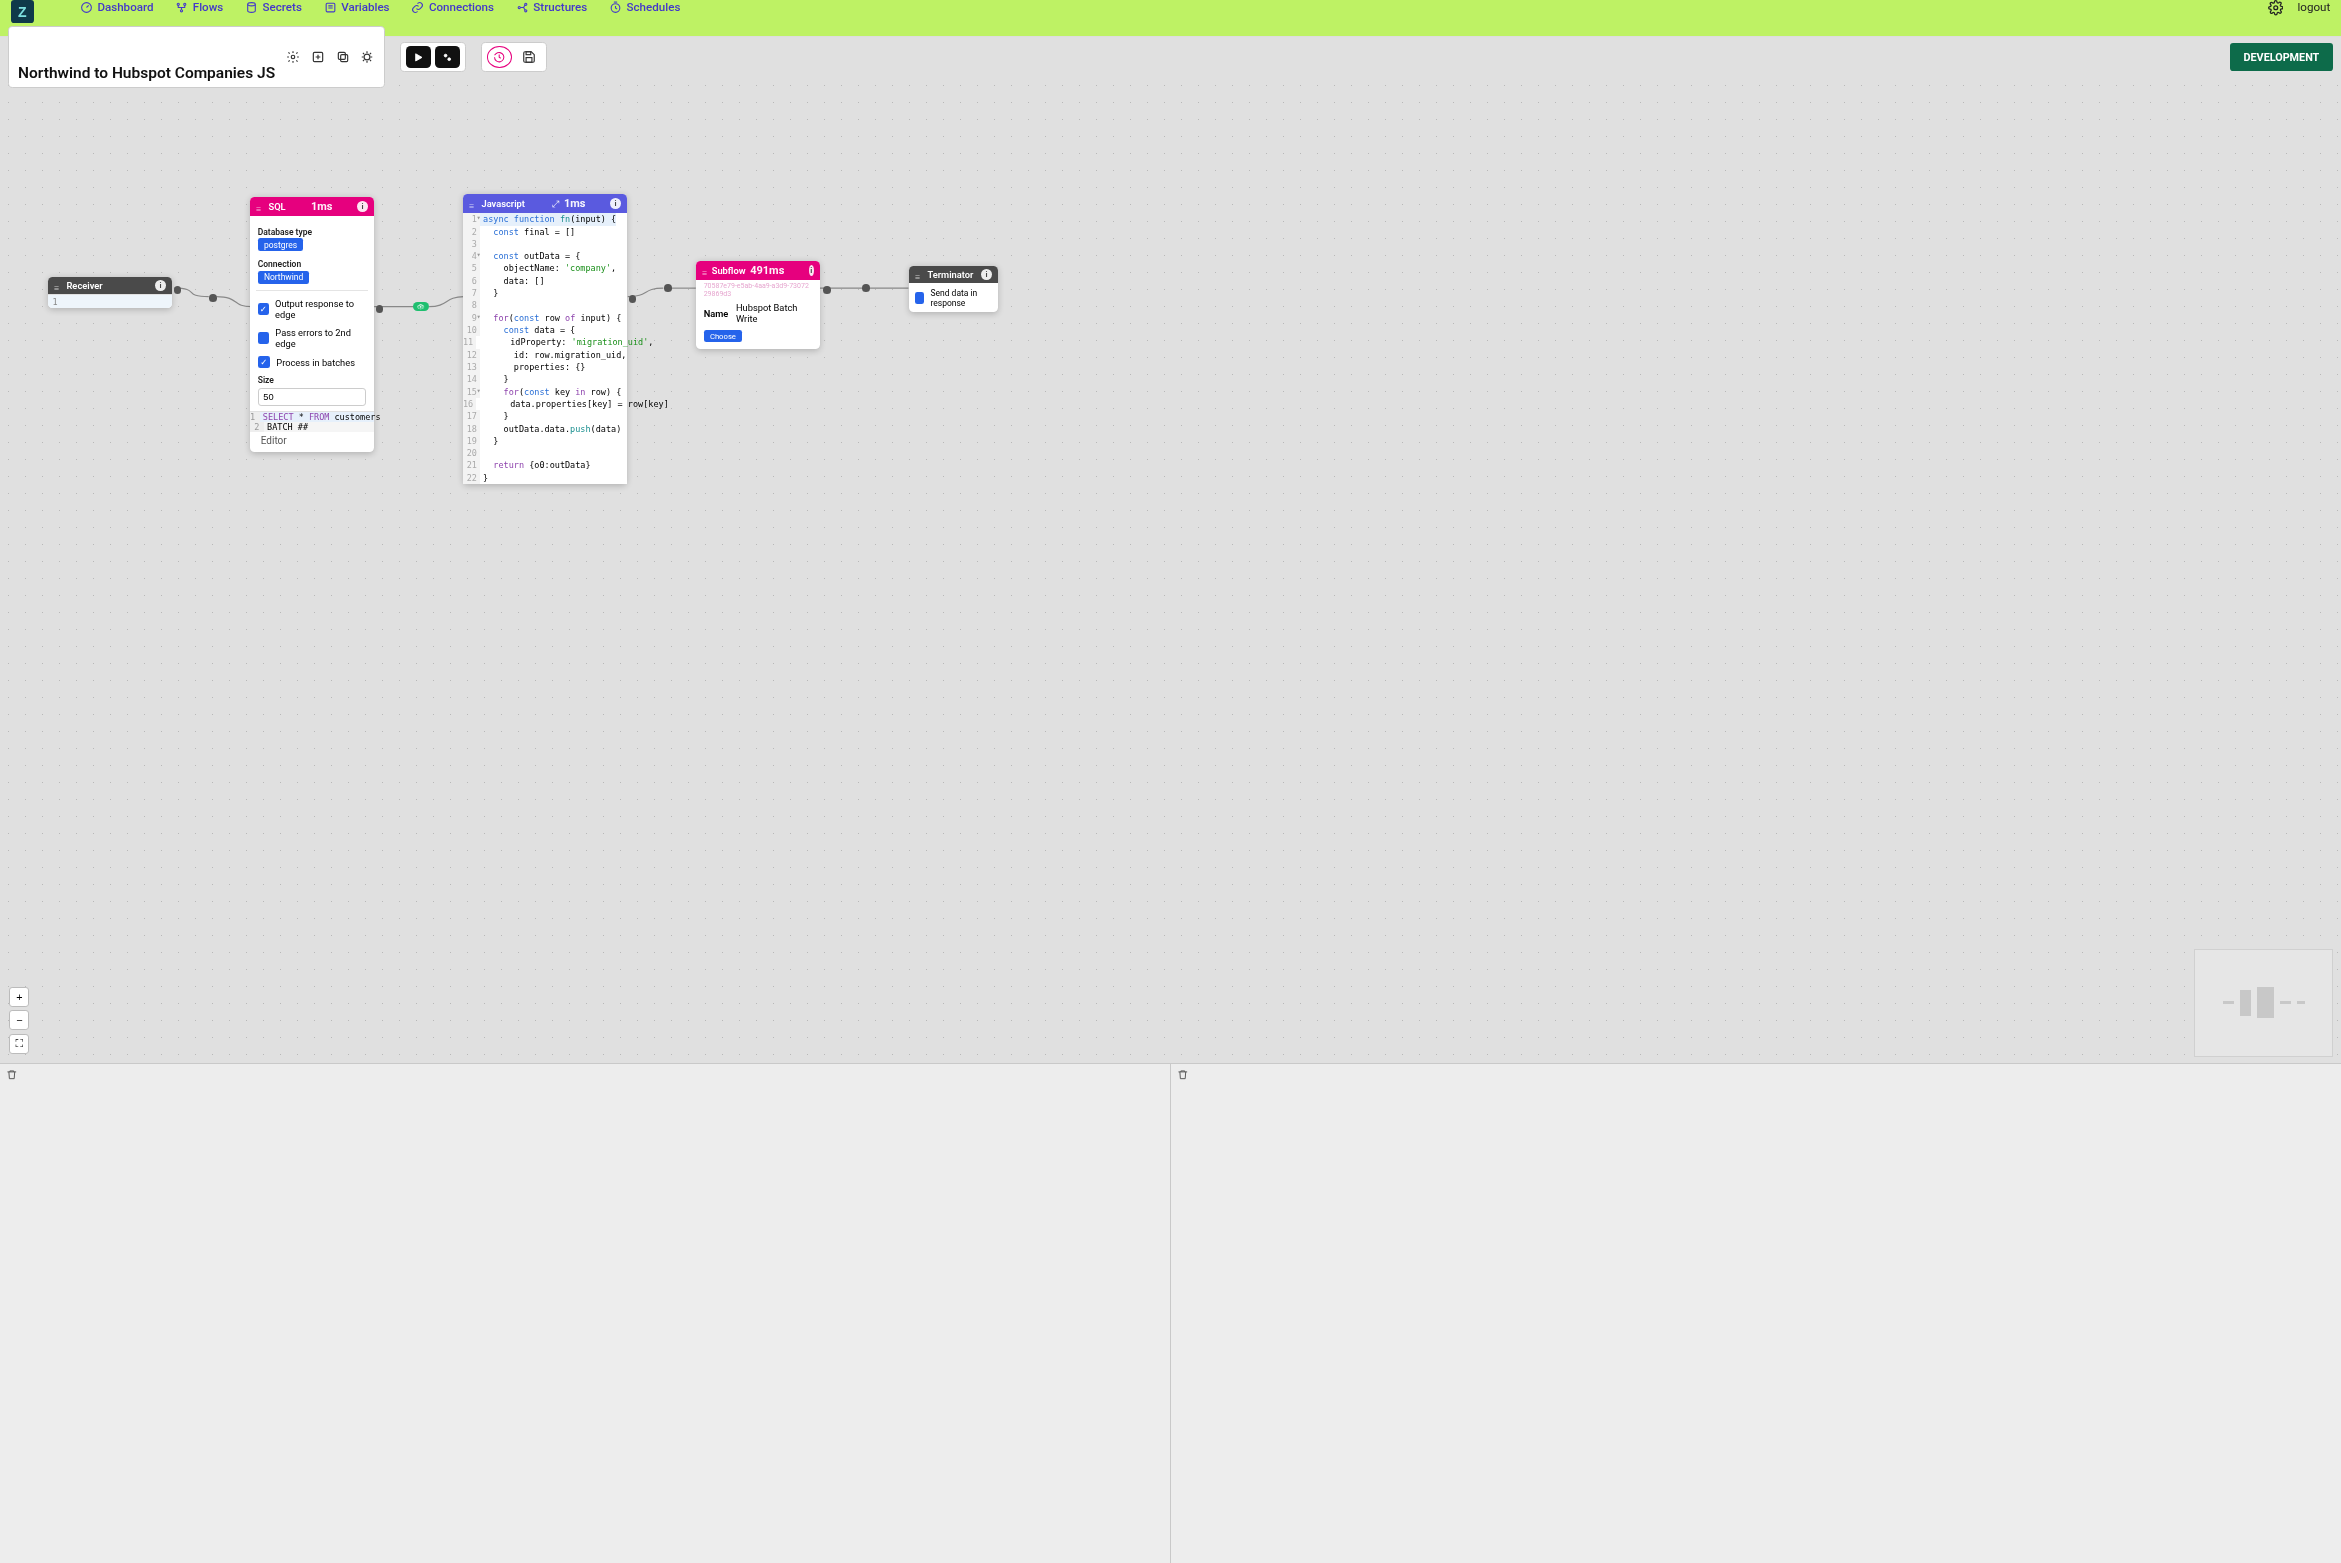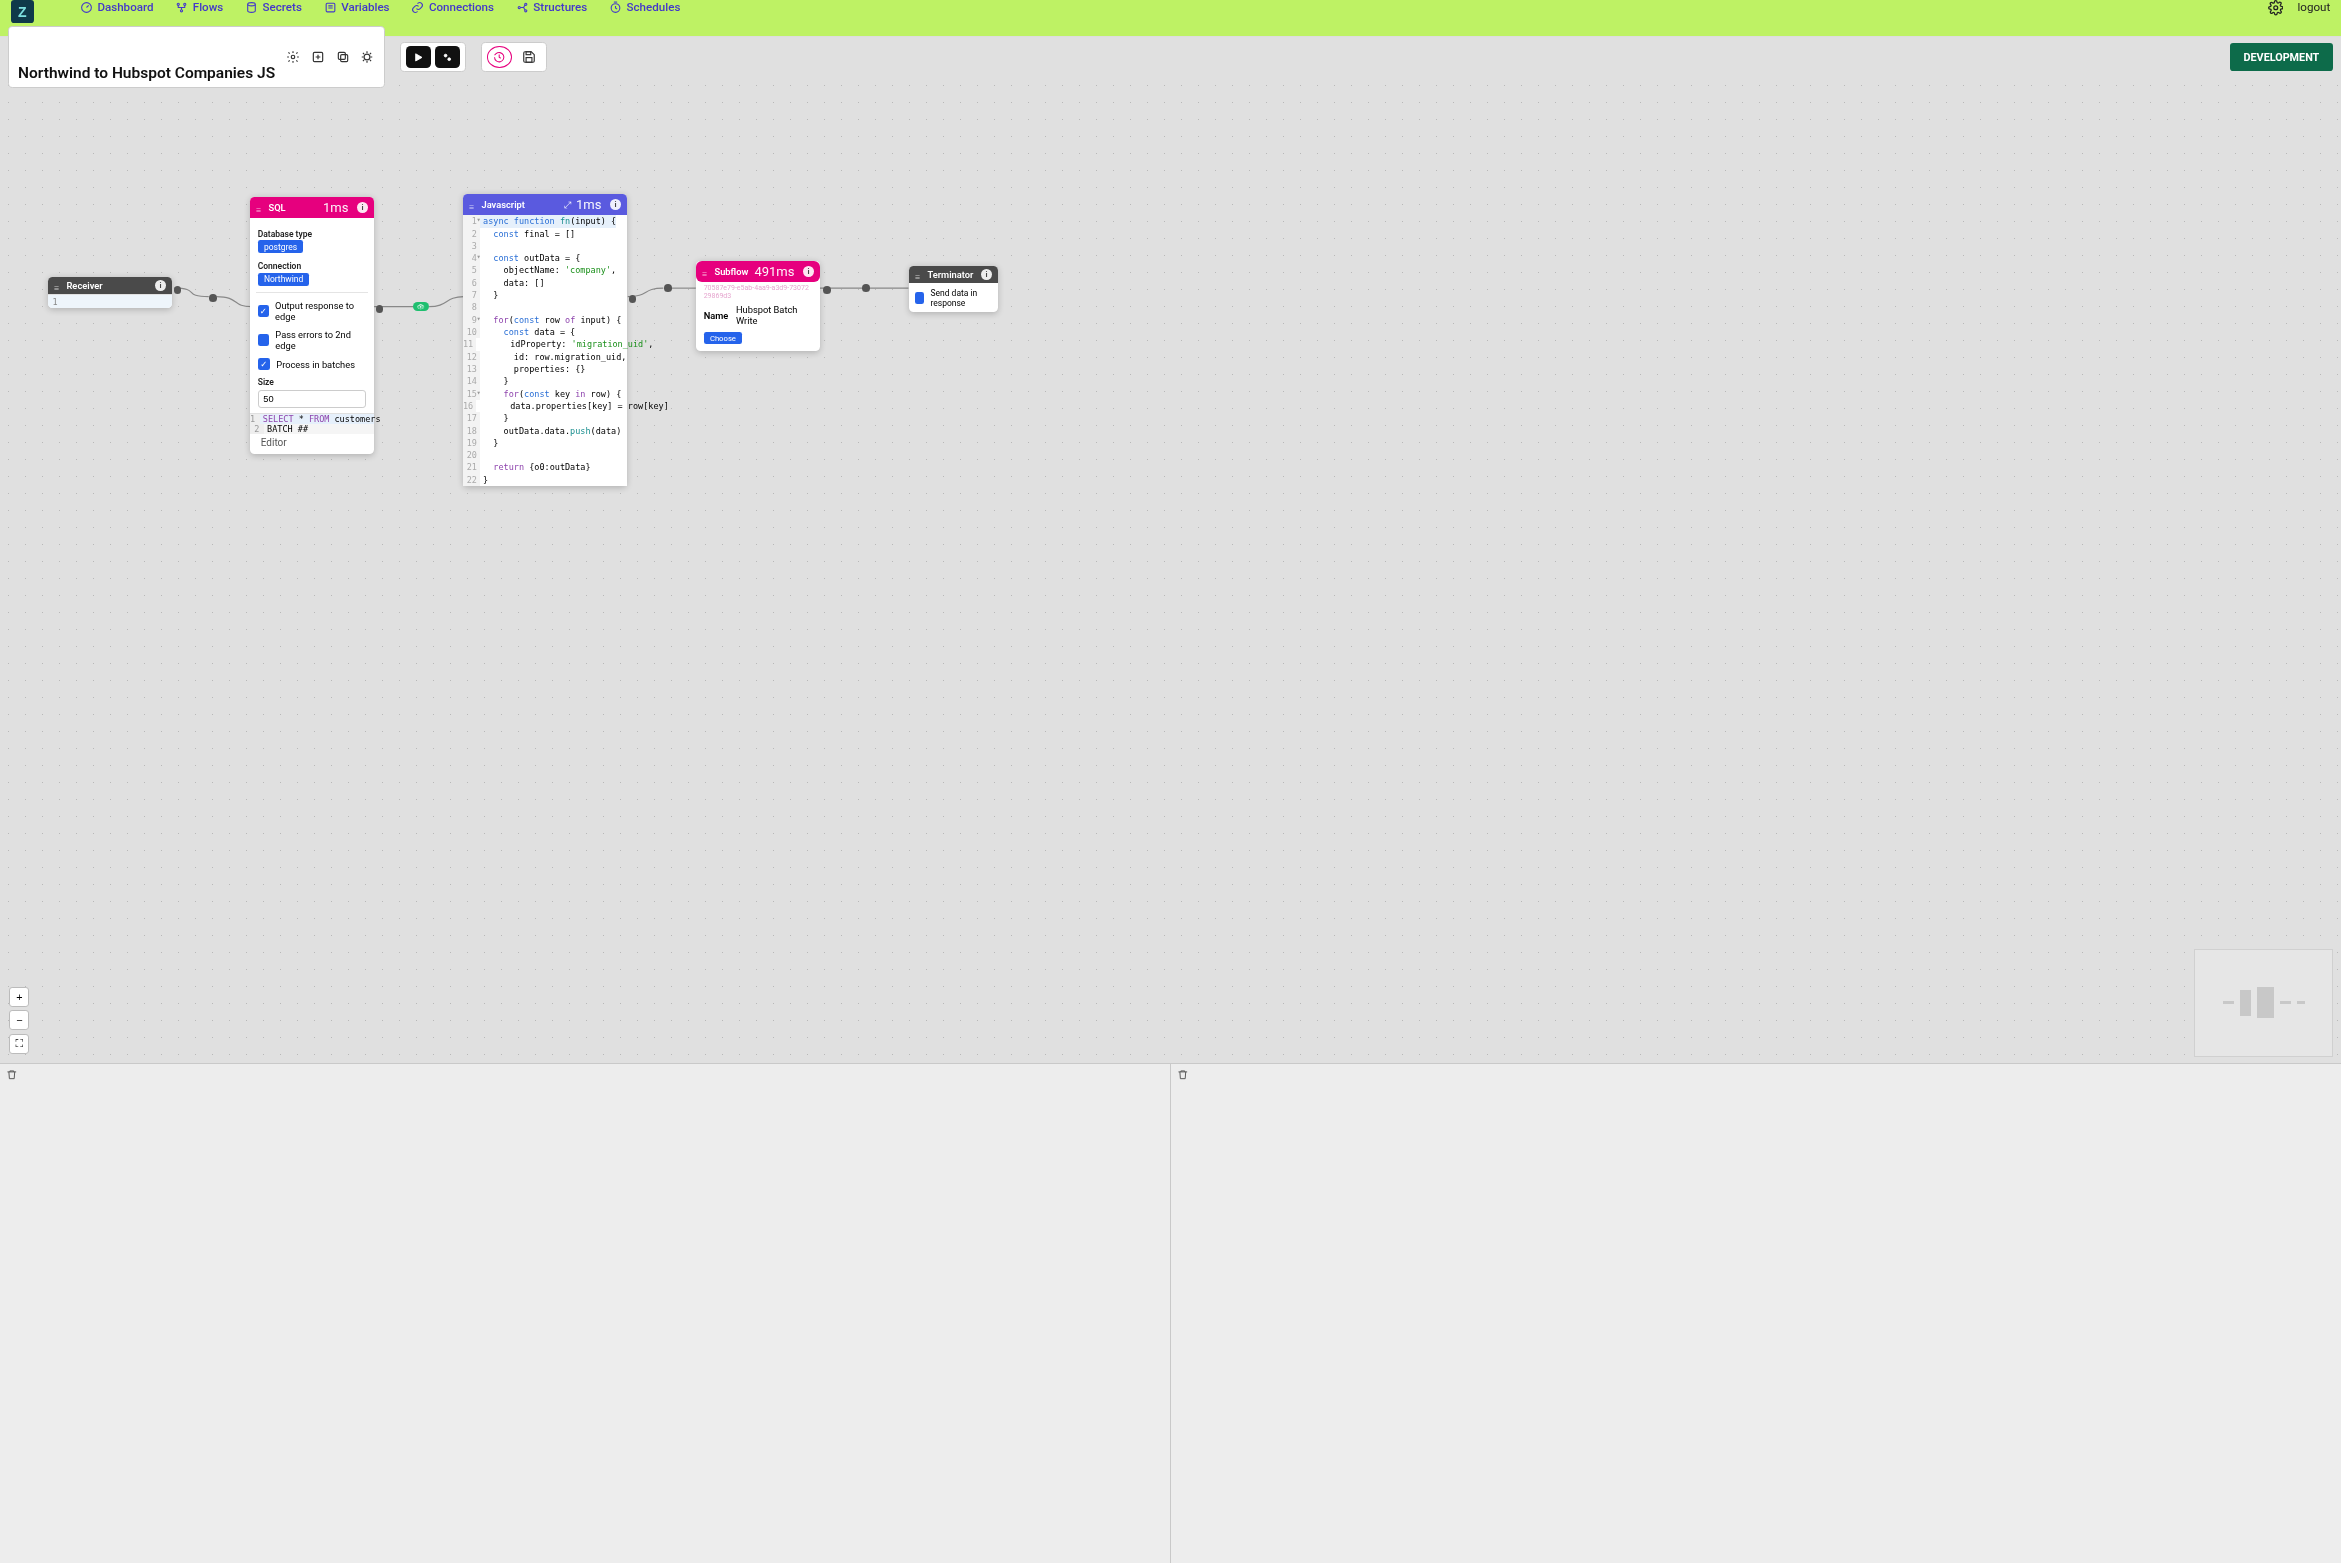--- a/index.html
+++ b/index.html
@@ -117,21 +117,21 @@
   .node-header {
     display: flex; align-items: center;
     padding: 3.1px 6.2px;
     border-radius: 4.6px 4.6px 0 0;
     color: #fff;
     gap: 4.6px;
   }
   .node-header .drag-icon { width: 7.7px; height: 7.7px; opacity: 0.7; }
   .node-header .drag-icon::before { content:"≡"; font-size:8.5px; }
   .node-header .title { font-weight: 600; flex: 1; font-size: 9.3px; }
-  .node-header .time { font-size: 13px; opacity: 0.95; margin-right: 4px; }
+  .node-header .time { font-size: 11px; opacity: 0.95; margin-right: 20px; font-weight: bold; }
   .node-header .info {
     width: 10.8px; height: 10.8px; border-radius: 50%;
     background: rgba(255,255,255,0.9); color: #444;
     display:flex; align-items:center; justify-content:center;
     font-size: 7.7px; font-weight: bold; cursor:pointer;
   }
   .node-body { padding: 6.2px 7.7px; }
 
   
   .receiver .node-header { background: #4a4a4a; }
@@ -187,21 +187,21 @@
   .fold { color:#999; font-size:7px; position:absolute; right:-0.8px; }
   .tk-kw { color: #8e44ad; }
   .tk-decl { color: #2a6fd6; }
   .tk-fn { color: #1a8f8f; }
   .tk-str { color: #1a8f1a; }
   .expand-icon {
     cursor:pointer; font-size:9.3px; margin-left:4.6px;
   }
 
   
-  .subflow .node-header { background: #e6007e; border-radius: 6px; }
+  .subflow .node-header { background: #e6007e; }
   .uuid { font-size: 7px; color: #e6a6cf; padding: 1.5px 7.7px; word-break: break-all; }
   .kv-row { display:flex; align-items:center; font-size:9.3px; padding: 3.1px 7.7px; }
   .kv-row .k { font-weight:600; width: 36px; }
   .small-pill {
     display:inline-block; background:#2563eb; color:#fff;
     font-size:7.7px; padding:1.5px 6.2px; border-radius:2.3px; margin: 3.1px 7.7px 6.2px;
     cursor:pointer;
   }
 
   

